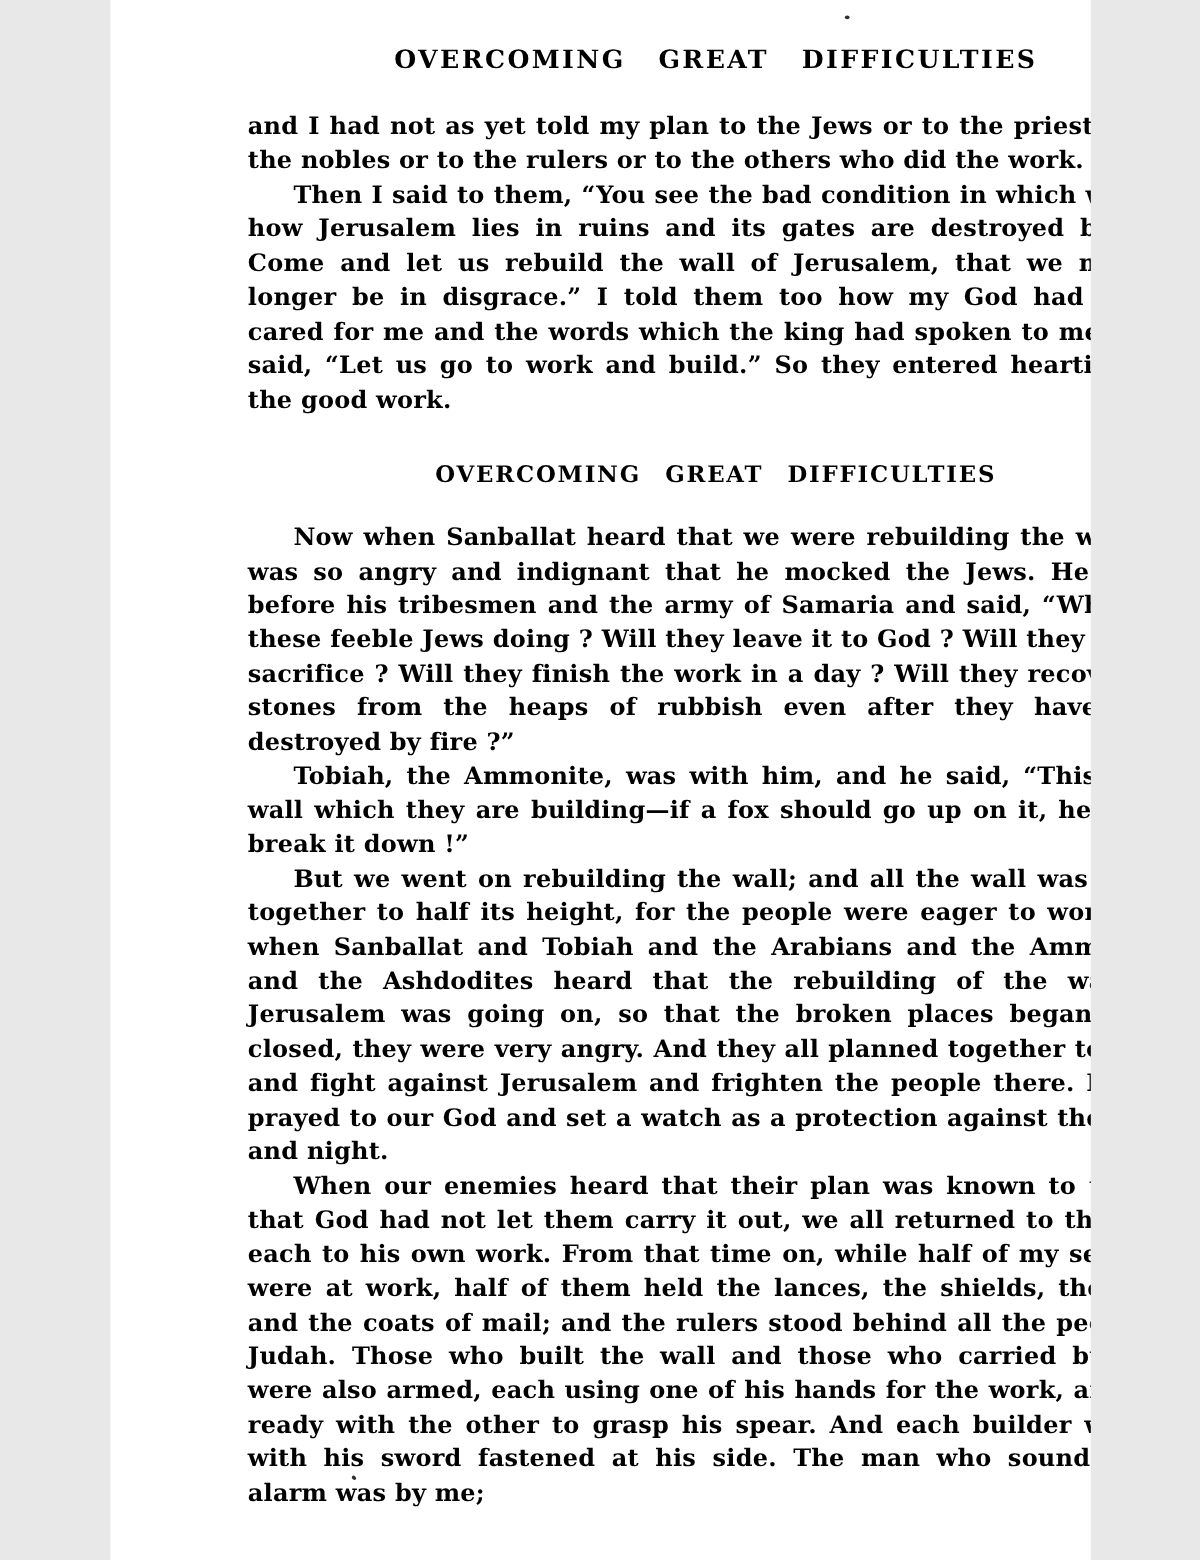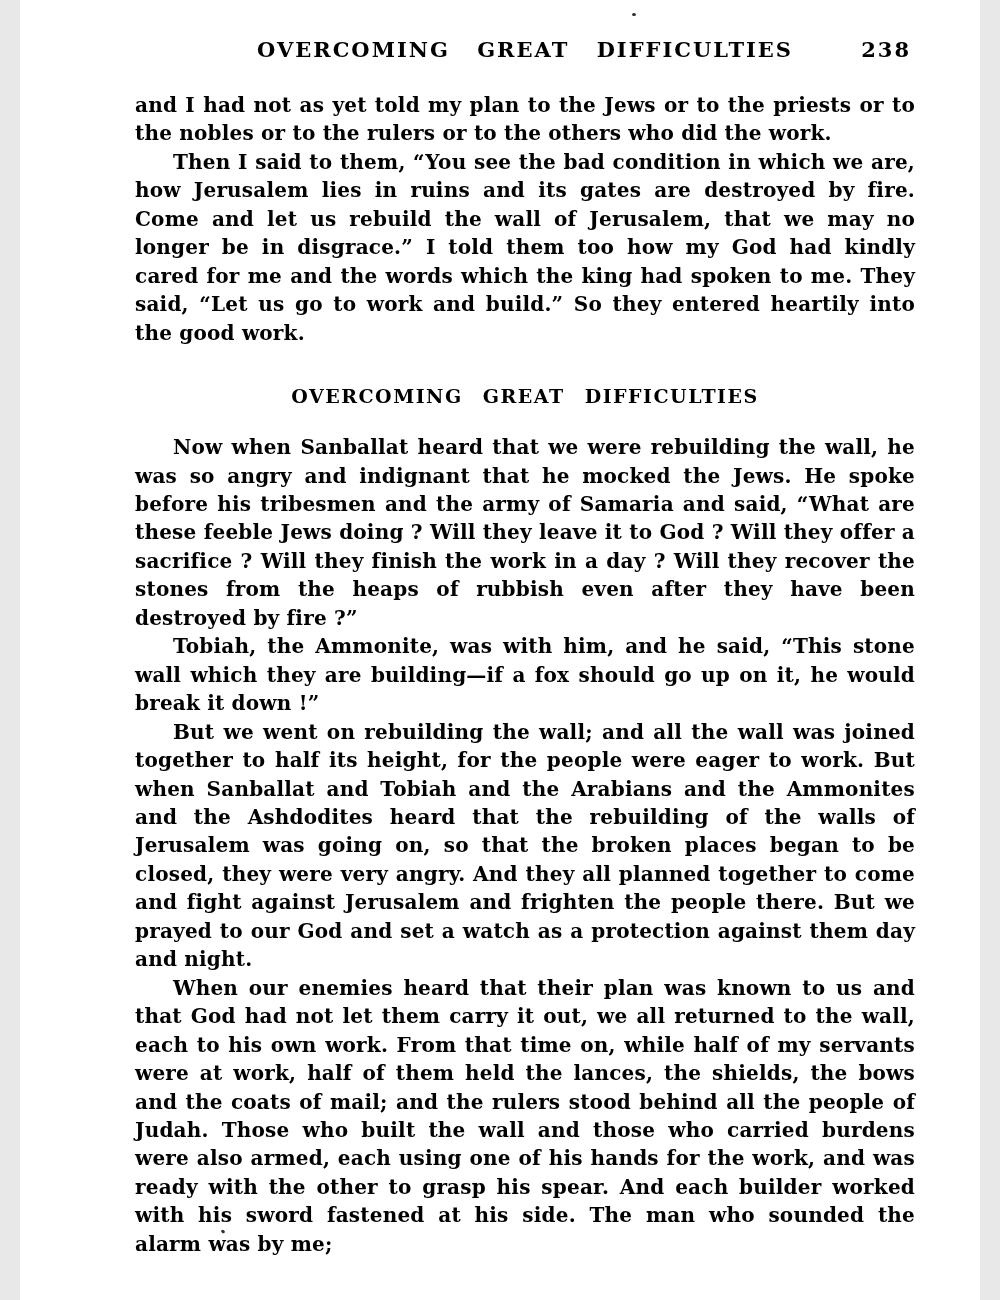--- a/index.html
+++ b/index.html
@@ -2,21 +2,21 @@
 <html><head>
 <meta charset="utf-8">
 <style>
   html, body {
     margin: 0;
     padding: 0;
     background: #e8e8e8;
   }
   .page {
     position: relative;
-    width: 960px;
+    width: 817px;
     height: 1300px;
     margin: 0 auto;
     background: #ffffff;
     overflow: hidden;
     font-family: "DejaVu Serif", serif;
     color: #000000;
     -webkit-font-smoothing: antialiased;
   }
   .content {
     position: absolute;

